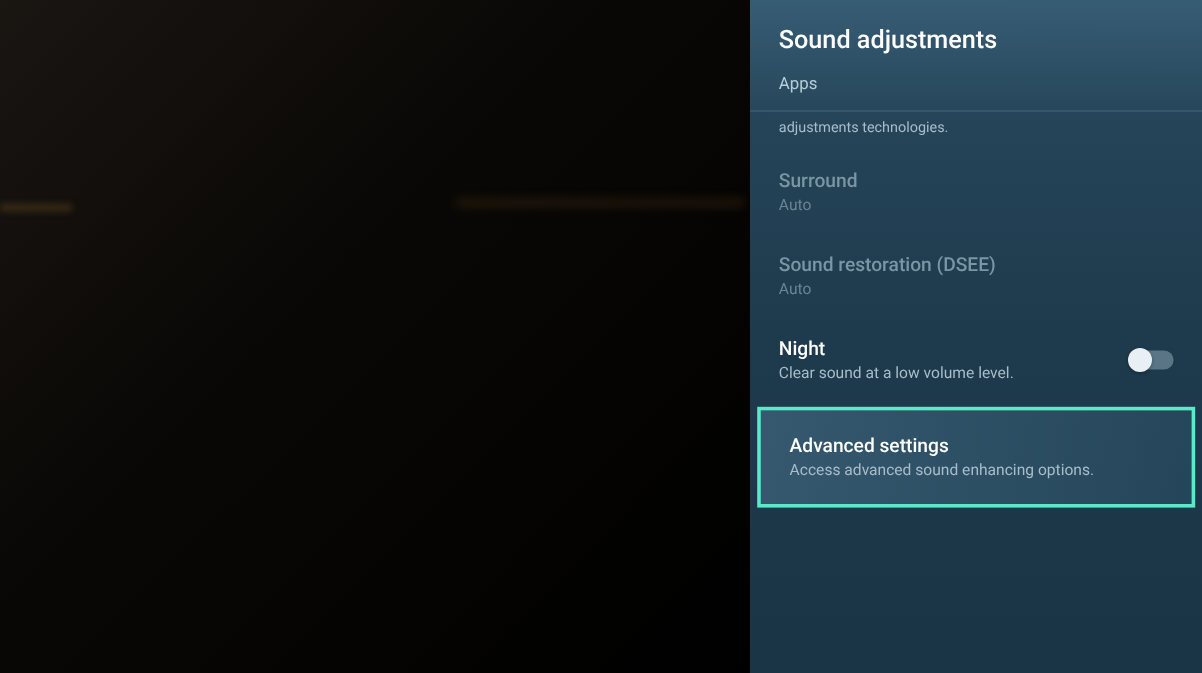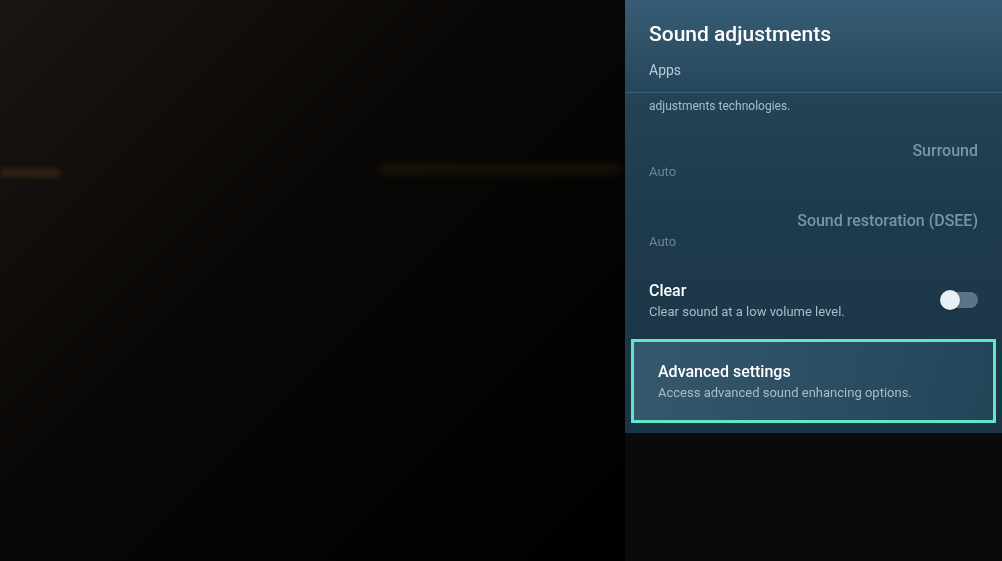--- a/index.html
+++ b/index.html
@@ -41,21 +41,21 @@
       width: 240px;
       height: 8px;
       background: rgba(160, 110, 40, 0.15);
       filter: blur(4px);
     }
     .right-panel {
       position: absolute;
       right: 0;
       top: 0;
       width: 377px;
-      height: 433px;
+      height: 561px;
       background: linear-gradient(180deg, #2a4a5f 0%, #1e3a4d 50%, #1a3545 100%);
     }
     .panel-header {
       padding: 22px 24px 14px;
       background: linear-gradient(180deg, rgba(60, 100, 125, 0.7) 0%, rgba(40, 75, 95, 0.3) 100%);
       border-bottom: 1px solid rgba(255, 255, 255, 0.05);
     }
     .panel-title {
       color: #ffffff;
       font-size: 21px;
@@ -75,21 +75,20 @@
       font-size: 12px;
       padding: 6px 24px 12px;
     }
     .menu-item {
       padding: 16px 24px;
       cursor: pointer;
       position: relative;
     }
     .menu-item.disabled .item-label {
       color: #7a95a3;
-      text-align: right;
     }
     .menu-item.disabled .item-value {
       color: #6a8593;
     }
     .item-label {
       color: #ffffff;
       font-size: 16px;
       font-weight: 500;
       margin-bottom: 4px;
     }
@@ -153,21 +152,21 @@
       <div class="item-value">Auto</div>
     </div>
 
     <div class="menu-item disabled">
       <div class="item-label">Sound restoration (DSEE)</div>
       <div class="item-value">Auto</div>
     </div>
 
 
     <div class="menu-item with-toggle">
-      <div class="item-label">Clear</div>
+      <div class="item-label">Night</div>
       <div class="item-description">Clear sound at a low volume level.</div>
       <div class="toggle"></div>
     </div>
 
     <div class="menu-item highlighted">
       <div class="item-label">Advanced settings</div>
       <div class="item-description">Access advanced sound enhancing options.</div>
     </div>
   </div>
 </div>

